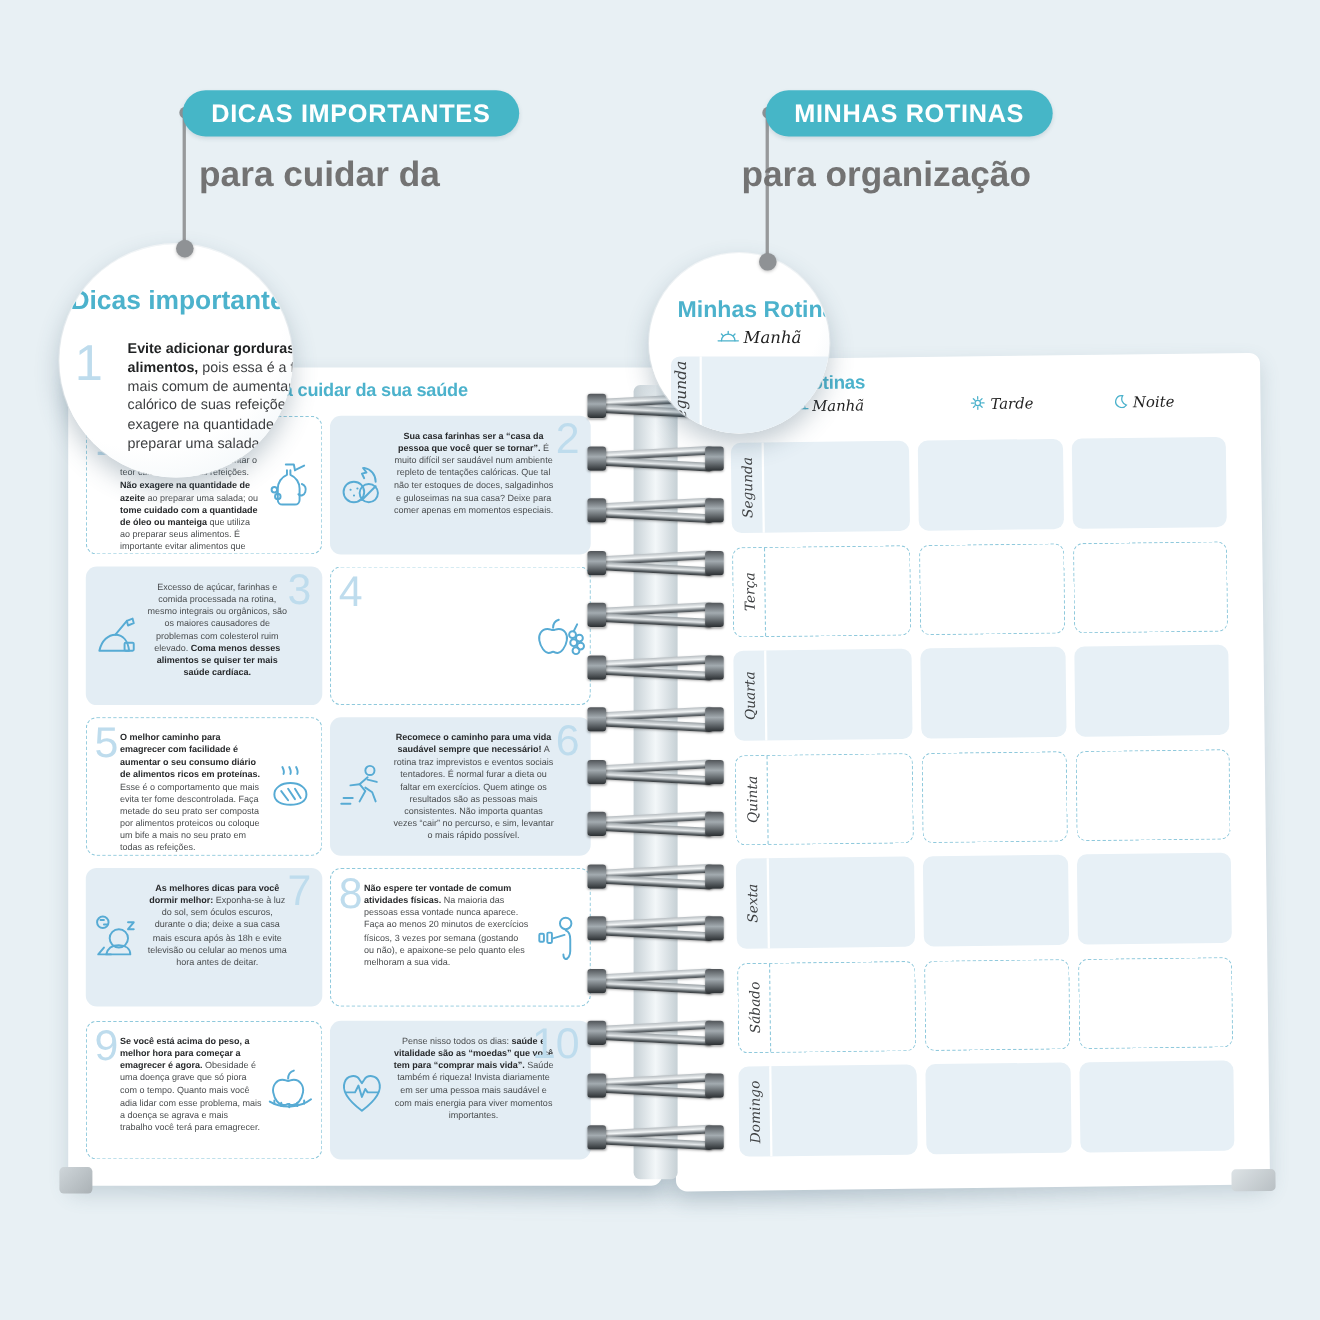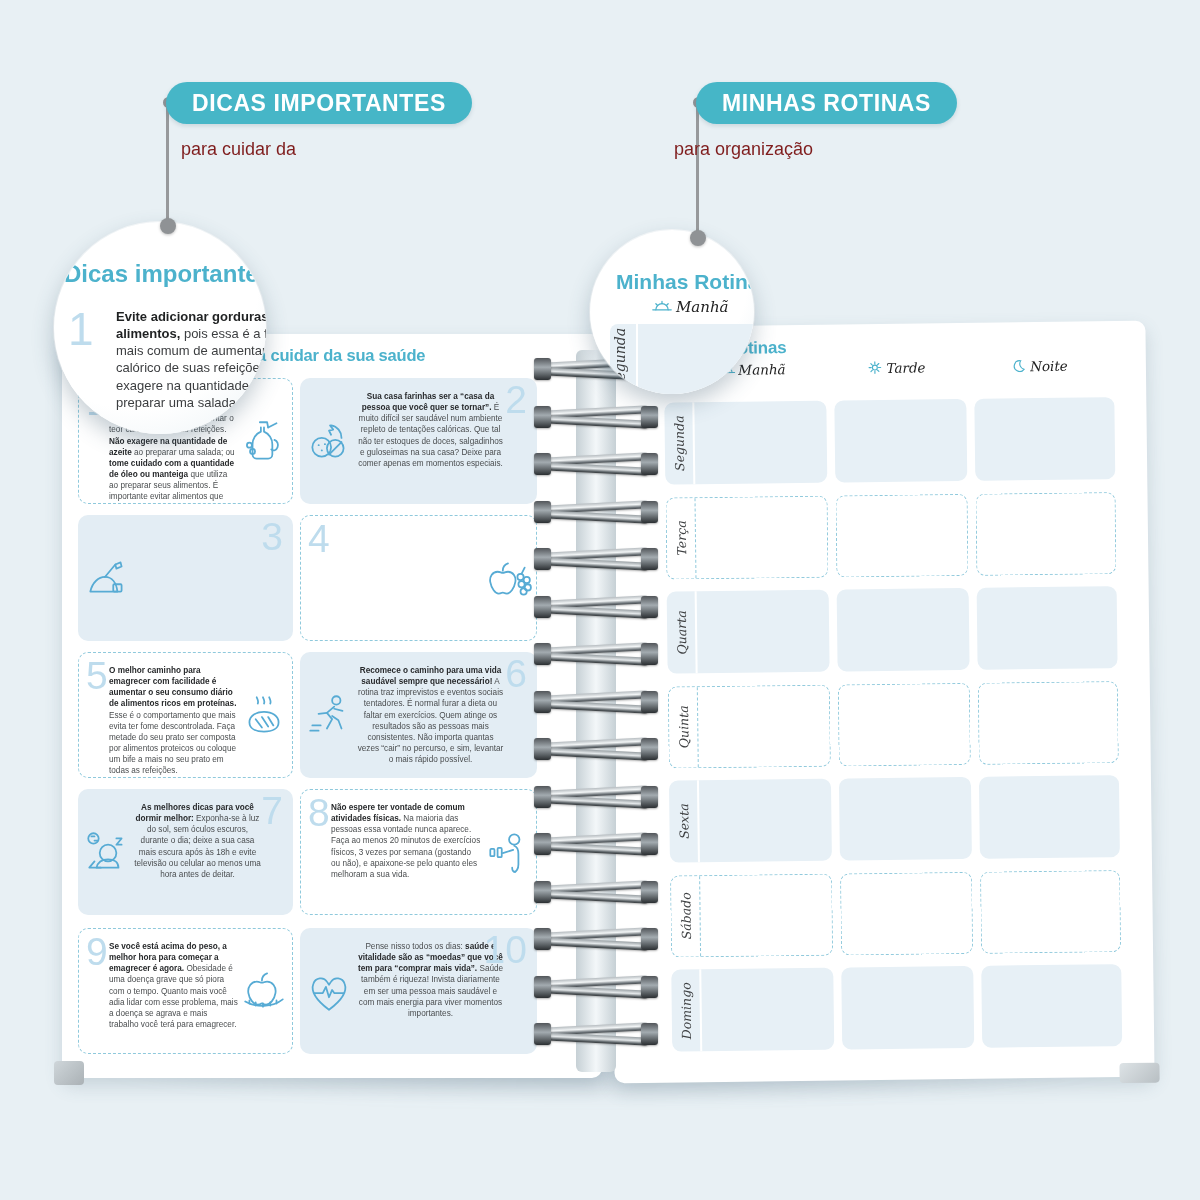--- a/index.html
+++ b/index.html
@@ -5,21 +5,21 @@
   html,body{margin:0;padding:0;}
   body{font-family:"Liberation Sans",sans-serif;}
   .canvas{position:relative;width:1200px;height:1200px;background:var(--bg,#e8f0f4);overflow:hidden;}
 
   
   .badge{position:absolute;top:82px;height:42px;line-height:42px;border-radius:21px;
     background:var(--accent,#46b6c7);color:#fff;font-weight:bold;font-size:23px;
     letter-spacing:.6px;padding:0 26px;z-index:8;box-shadow:0 2px 4px rgba(60,100,115,.18);}
   .badge.b-left{left:166px;}
   .badge.b-right{left:696px;}
-  .headline{position:absolute;top:138px;font-size:18px;font-weight:normal;color:#7f1d1d;
+  .headline{position:absolute;top:138px;font-size:32px;font-weight:bold;color:#737373;
     line-height:1.28;z-index:8;}
   .headline.h-left{left:181px;}
   .headline.h-right{left:674px;}
 
   
   .pin-line{position:absolute;width:3px;background:#97999b;z-index:7;}
   .pin-dot{position:absolute;border-radius:50%;background:#8f9295;z-index:7;}
   .pin-dot.small{width:11px;height:11px;}
   .pin-dot.big{width:16px;height:16px;box-shadow:0 1px 3px rgba(0,0,0,.25);}
 
@@ -154,20 +154,21 @@
               <circle cx="17" cy="30" r="9"></circle>
               <path d="M14 28h.2M20 27h.2M17 33h.2"></path>
               <path d="M26 9c6 1 10 6 10 12"></path>
               <path d="M25 9l3 4-4 1 2 4"></path>
               <circle cx="30" cy="31" r="8"></circle>
               <path d="M24 37l12-12"></path>
             </svg></span>
         </div>
         <div class="tile filled" style="left: 16px; top: 181px; width: 215px; height: 126px;">
           <span class="num">3</span>
+          <div class="tiptext"><span>Excesso de açúcar, farinhas e comida processada na rotina, mesmo integrais ou orgânicos, são os maiores causadores de problemas com colesterol ruim elevado. </span><b>Coma menos desses alimentos se quiser ter mais saúde cardíaca.</b></div>
           <span class="ticon"><svg viewBox="0 0 48 48">
               <path d="M8 37c2-9 8-14 14-14 7 0 11 6 12 14z"></path>
               <path d="M22 23L32 11"></path>
               <path d="M32 11l5-2 1 4-5 2z"></path>
               <rect x="30" y="30" width="8" height="7" rx="1"></rect>
             </svg></span>
         </div>
         <div class="tile dashed" style="left: 238px; top: 181px; width: 237px; height: 126px;">
           <span class="num">4</span>
           <span class="ticon"><svg viewBox="0 0 48 48">
@@ -247,21 +248,21 @@
   </div>
 
   <div class="page right-page">
     <div class="page-title">Minhas Rotinas</div>
     <div id="col-heads">
         <div class="col-head" style="left: 146px;"><span class="mini-ic"><svg viewBox="0 0 26 16">
               <path d="M5 13a8 8 0 0 1 16 0"></path>
               <path d="M1 13h24"></path>
               <path d="M13 2v3M5 5l2 2M21 5l-2 2"></path>
             </svg></span><span>Manhã</span></div>
-        <div class="col-head" style="left: 290px;"><span class="mini-ic"><svg viewBox="0 0 18 18">
+        <div class="col-head" style="left: 304px;"><span class="mini-ic"><svg viewBox="0 0 18 18">
               <circle cx="9" cy="9" r="3.4"></circle>
               <path d="M9 1v3M9 14v3M1 9h3M14 9h3M3.5 3.5l2 2M12.5 12.5l2 2M14.5 3.5l-2 2M3.5 14.5l2-2"></path>
             </svg></span><span>Tarde</span></div>
         <div class="col-head" style="left: 433px;"><span class="mini-ic"><svg viewBox="0 0 18 18">
               <path d="M12 2a7.5 7.5 0 1 0 4.5 12A8 8 0 0 1 12 2z"></path>
             </svg></span><span>Noite</span></div>
       </div>
     <div id="routine-grid">
         <div class="day-row filled" style="top: 76px;">
           <div class="cell c1">

